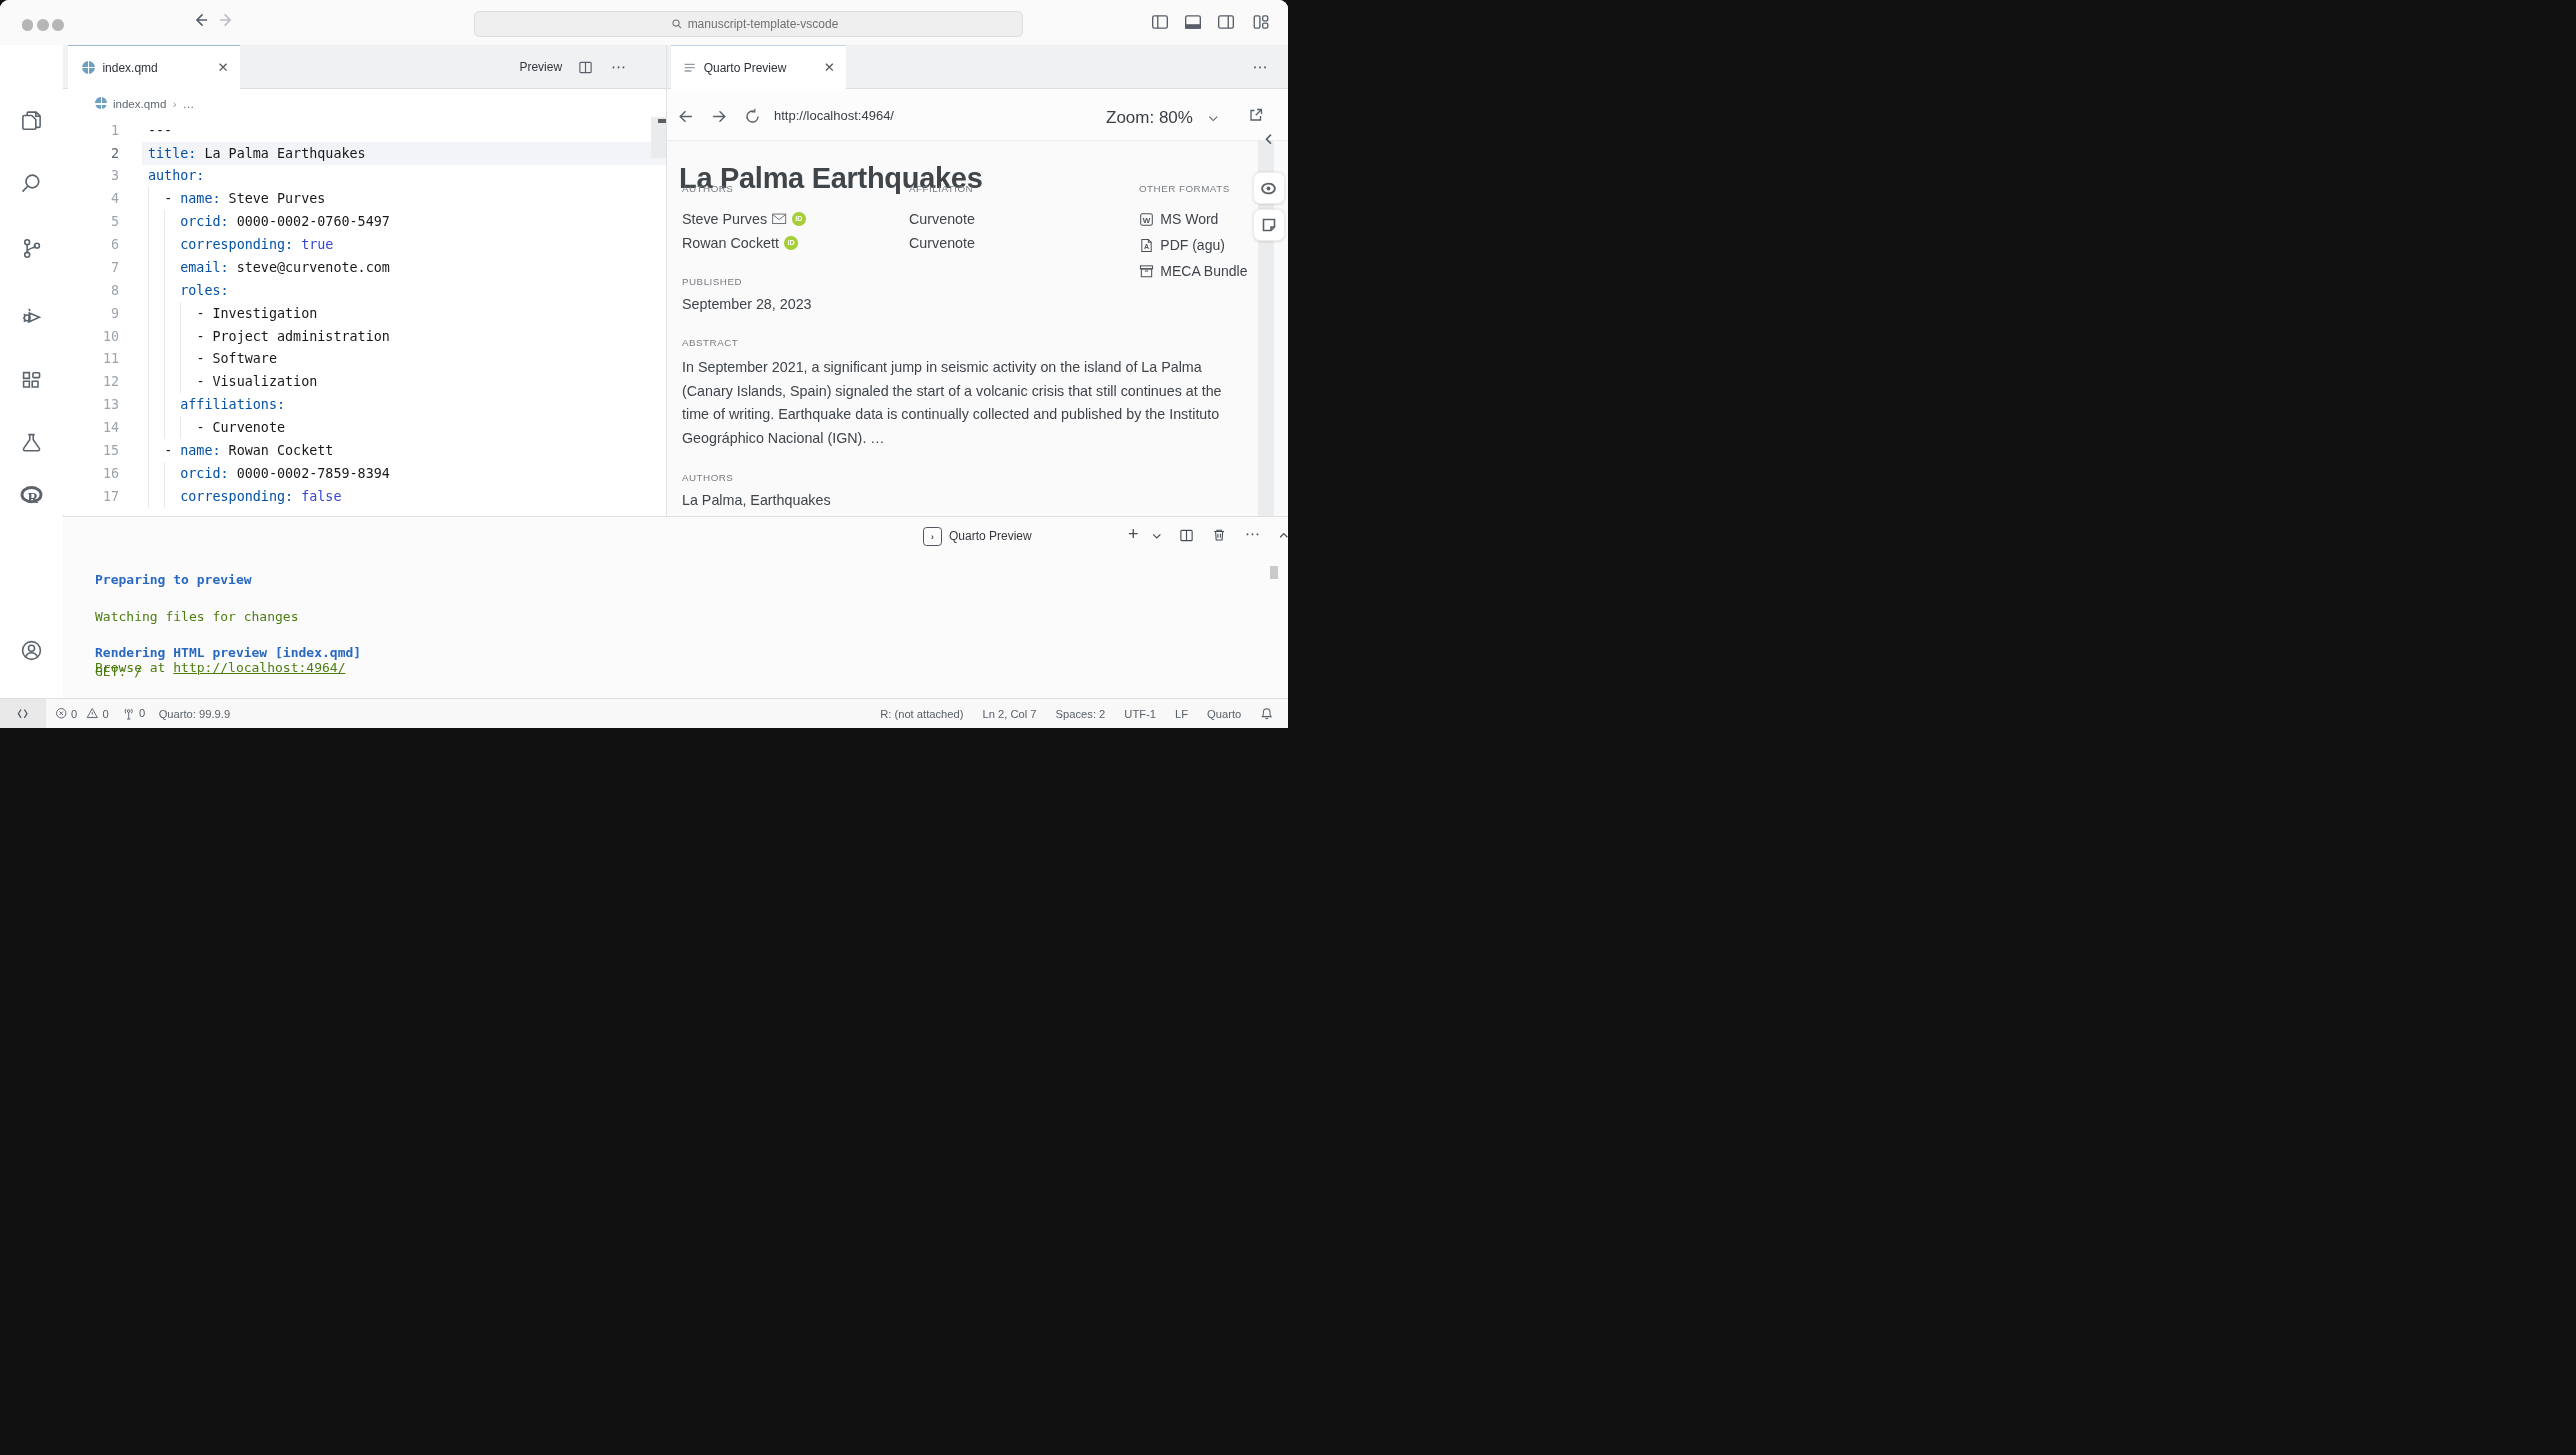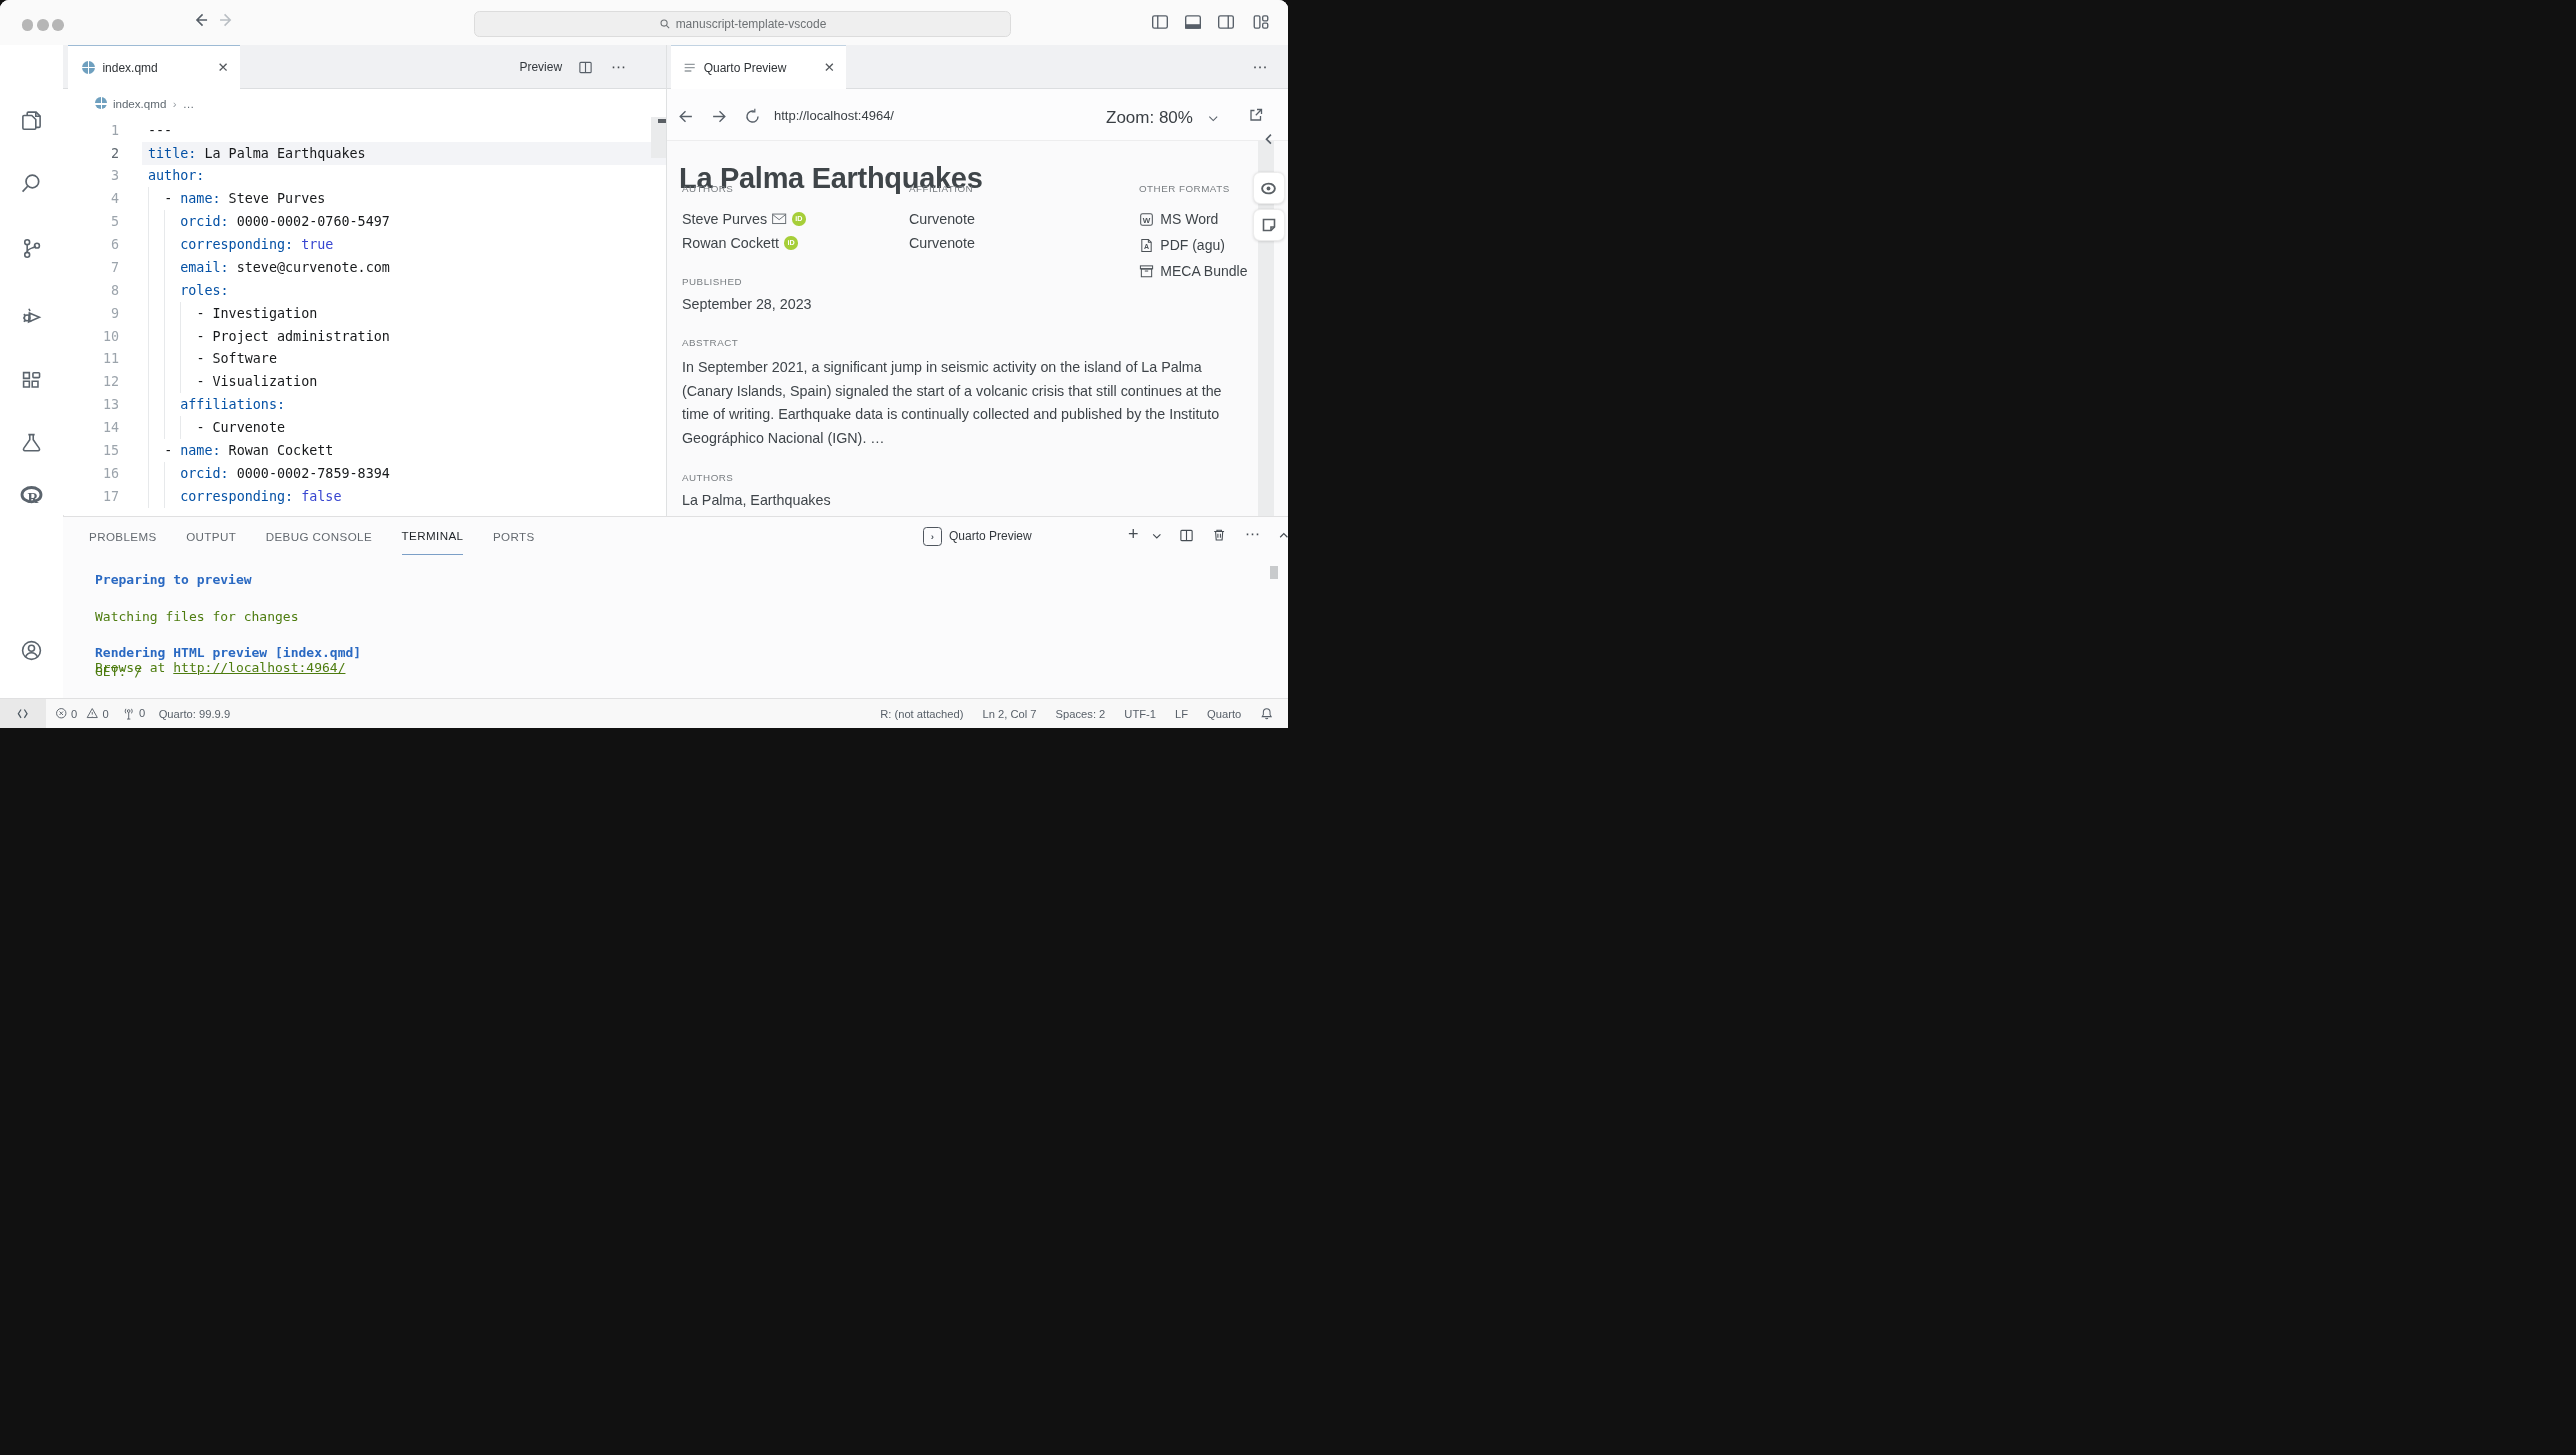--- a/index.html
+++ b/index.html
@@ -9,21 +9,21 @@
   svg{display:block;}
   .ico{color:#575f68;}
 
   
   #titlebar{position:absolute;left:0;top:0;width:1288px;height:45px;background:#fafafa;border-bottom:0.9px solid #ececec;}
   .dot{position:absolute;top:19px;width:11.6px;height:11.6px;border-radius:50%;background:#b6b6b6;}
   #nav-back{position:absolute;left:193px;top:10.7px;}
   #nav-fwd{position:absolute;left:215px;top:10.7px;color:#b9bec3;}
   #cmd-center{position:absolute;left:474px;top:10.7px;width:535px;height:24px;background:#efefef;
               border:0.9px solid #dcdcdc;border-radius:5.4px;display:flex;align-items:center;justify-content:center;
-              gap:5.4px;color:#6d7174;font-size:12px;}
+              gap:5.4px;color:#6d7174;font-size:12px;padding-left:12px;}
   .tb-ico{position:absolute;top:13.4px;width:18px;height:18px;}
 
   
   #activitybar{position:absolute;left:0;top:45px;width:63px;height:653px;background:#ffffff;border-right:0.9px solid #e3e3e4;}
   .act{position:absolute;left:19.7px;width:23px;height:23px;color:#5b646d;}
 
   
   .tabstrip{position:absolute;top:45px;height:44px;background:#f0f1f3;border-bottom:0.9px solid #dcdee0;box-sizing:border-box;}
   #strip-left{left:63px;width:603px;}
   #strip-right{left:667px;width:621px;}
@@ -480,27 +480,20 @@
       </div>
     </div>
   <span class="pv-label" style="left:682px;top:276px">PUBLISHED</span>
   <span class="pv-text" style="left:682px;top:296px">September 28, 2023</span>
   <span class="pv-label" style="left:682px;top:337px">ABSTRACT</span>
   <div class="pv-text" style="left:682px;top:356px;width:553px;line-height:23.5px">In September 2021, a significant jump in seismic activity on the island of La Palma (Canary Islands, Spain) signaled the start of a volcanic crisis that still continues at the time of writing. Earthquake data is continually collected and published by the Instituto Geográphico Nacional (IGN). …</div>
   <span class="pv-label" style="left:682px;top:472px">AUTHORS</span>
   <span class="pv-text" style="left:682px;top:492px">La Palma, Earthquakes</span>
 
   <div id="panel">
-    <div id="panel-tabs">
-        <div class="ptab">PROBLEMS</div>
-        <div class="ptab">OUTPUT</div>
-        <div class="ptab">DEBUG CONSOLE</div>
-        <div class="ptab active">TERMINAL</div>
-        <div class="ptab">PORTS</div>
-      </div>
     <span id="term-chip">›</span>
     <span id="term-label">Quarto Preview</span>
     <span class="pa" style="left:1065px;top:7.2px;font-size:18px;font-weight:300">+</span>
     <span class="pa" style="left:1088px;top:12.5px">
       <svg width="11.6" height="11.6" viewBox="0 0 16 16" fill="none" stroke="currentColor" stroke-width="1.6">
           <path d="M3 6l5 5 5-5"></path>
         </svg>
     </span>
     <span class="pa" style="left:1116px;top:10.7px">
       <svg width="15" height="15" viewBox="0 0 16 16" fill="none" stroke="currentColor" stroke-width="1.2">

